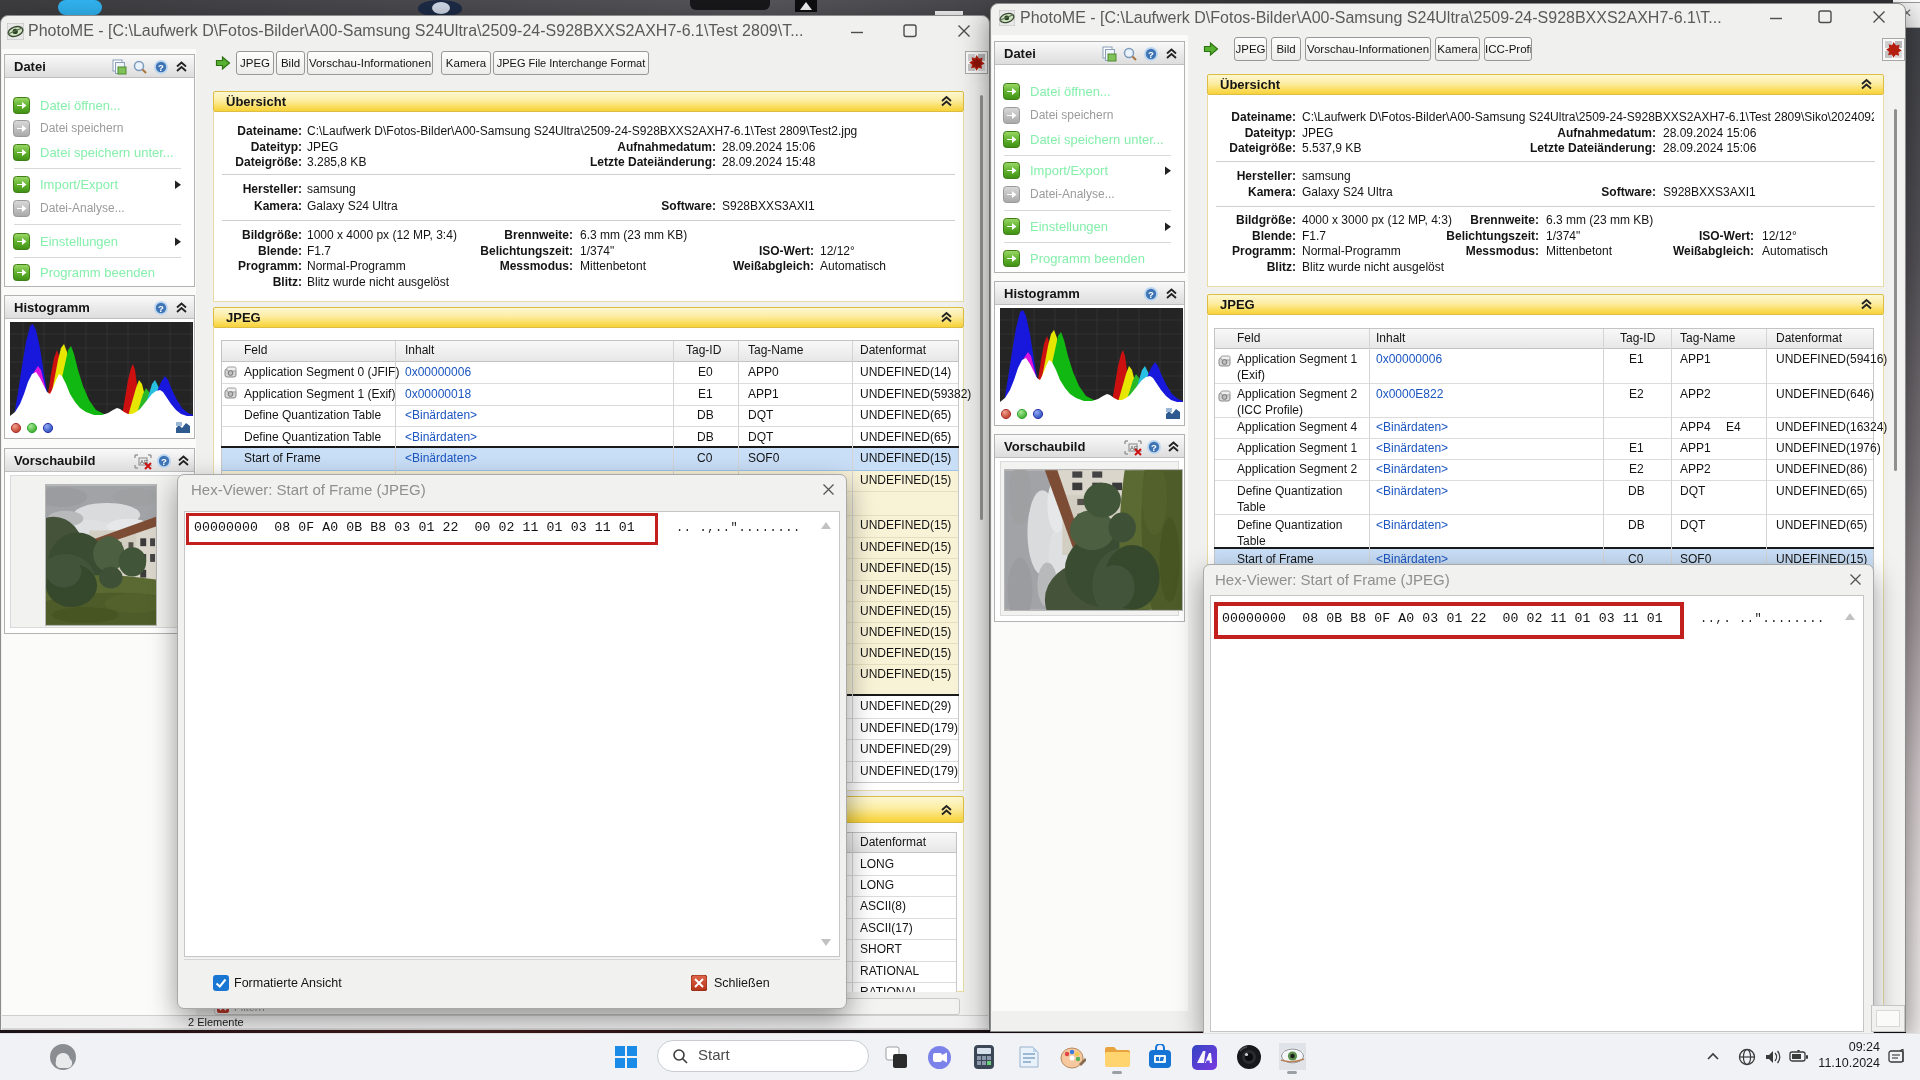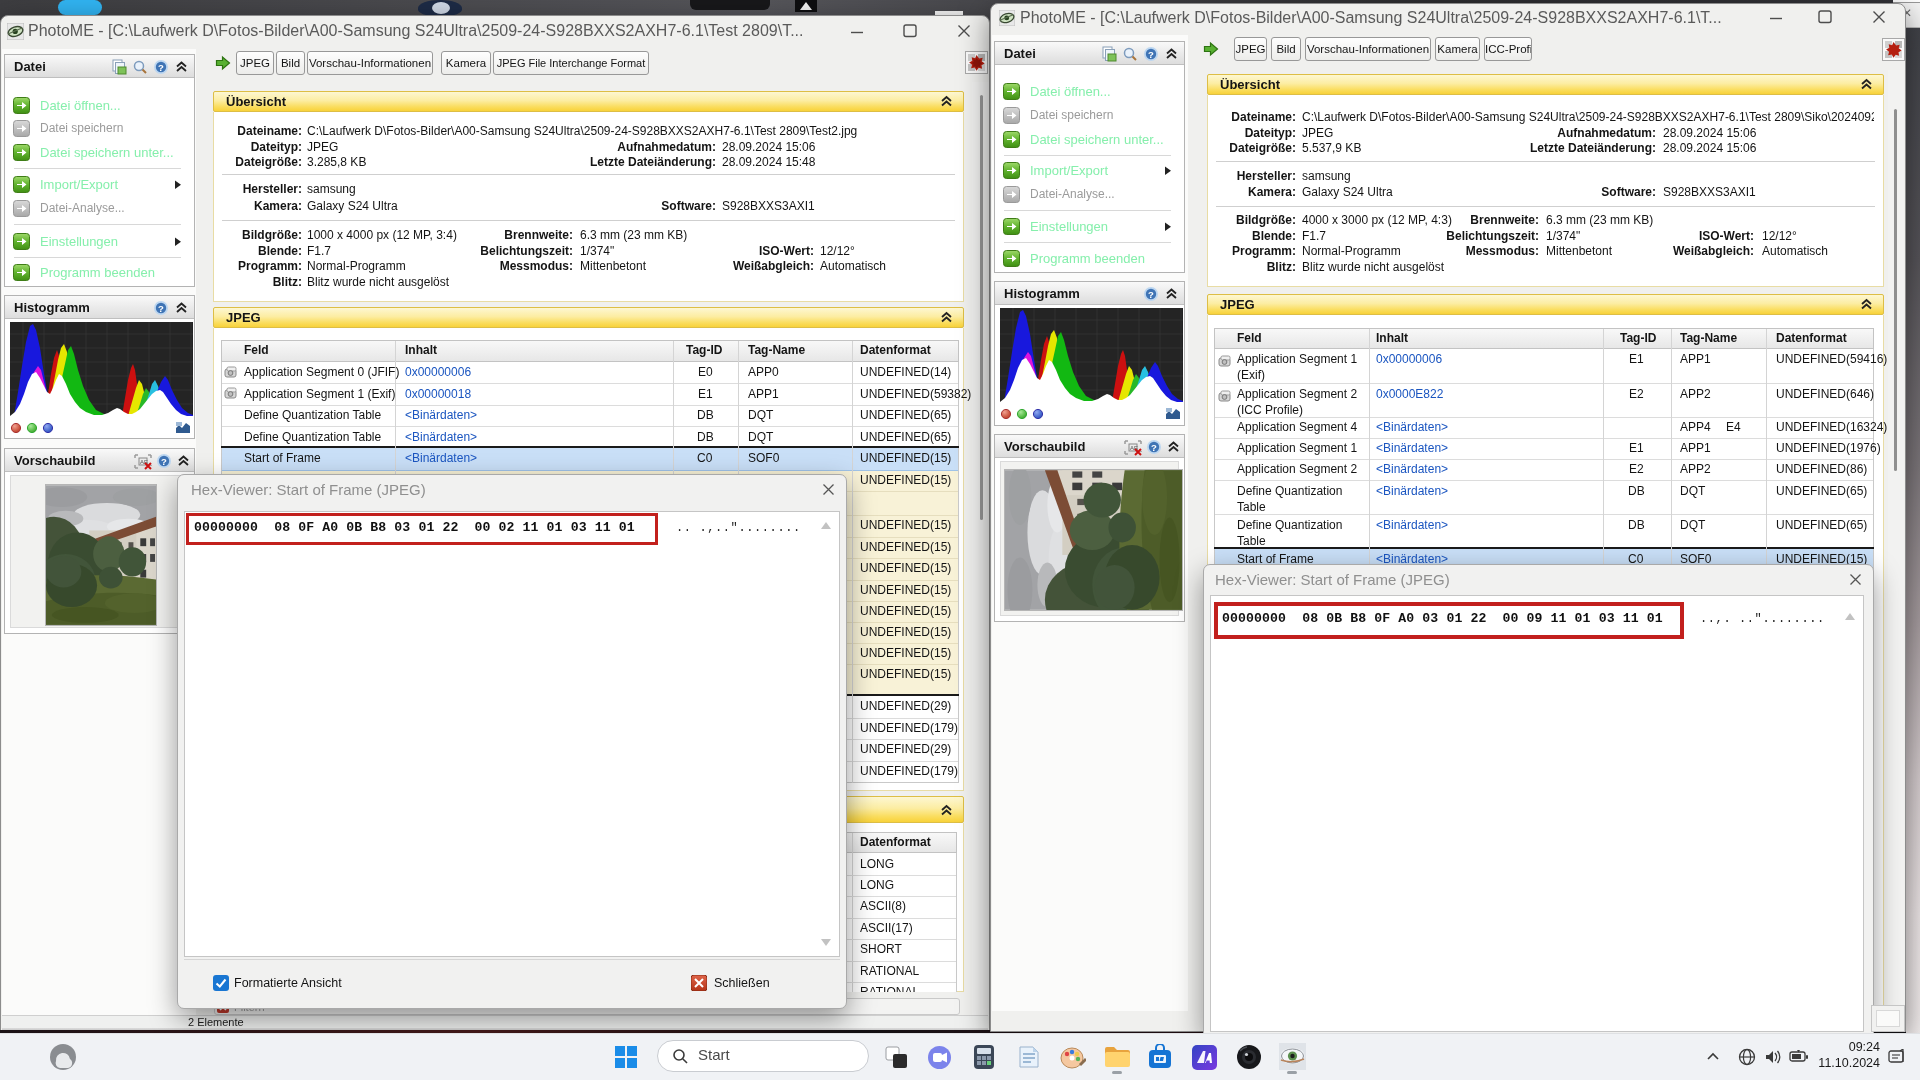--- a/index.html
+++ b/index.html
@@ -1,18 +1,18 @@
 <!DOCTYPE html>
 <html><head><meta charset="utf-8">
 <style>
 *{margin:0;padding:0;box-sizing:border-box}
 html,body{width:1920px;height:1080px;overflow:hidden}
 body{font-family:"Liberation Sans",sans-serif;position:relative;background:#4a4a4e}
 .a{position:absolute}
-.b{font-weight:bold}
+.b{font-weight:normal}
 .lb{position:absolute;font-size:12px;font-weight:bold;color:#141414;text-align:right;white-space:nowrap;line-height:16px}
 .vl{position:absolute;font-size:12px;color:#141414;white-space:nowrap;line-height:16px}
 .win{position:absolute;background:#f0f0ee;border:1px solid #8c8c8c;border-radius:8px 8px 0 0;box-shadow:0 10px 30px rgba(0,0,0,.5)}
 .ttl{position:absolute;font-size:16px;color:#5a5a5a;white-space:nowrap;overflow:hidden}
 .tab{position:absolute;height:24px;border:1px solid #989898;border-radius:3px;background:linear-gradient(#fefefe,#ececea);font-size:11.5px;color:#141414;text-align:center;line-height:22px;white-space:nowrap;overflow:hidden}
 .pn{position:absolute;background:#fff;border:1px solid #b3b3b3}
 .ph{position:absolute;left:0;top:0;right:0;height:23px;background:linear-gradient(#f9f9f9,#dddddd);border-bottom:1px solid #bfbfbf;font-weight:bold;font-size:13px;color:#141414;line-height:23px;padding-left:9px}
 .mi{position:absolute;font-size:13px;color:#86efac;white-space:nowrap;line-height:17px}
 .mid{position:absolute;font-size:12px;color:#9b9b9b;white-space:nowrap;line-height:17px}
 .sep{position:absolute;height:1px;background:#d8d8d8}
@@ -694,21 +694,21 @@
 <div class="a" style="left:1203px;top:564px;width:671px;height:470px;background:#f1f1f0;border:1px solid #a9a9a9;border-radius:7px 7px 0 0;box-shadow:0 10px 28px rgba(0,0,0,.4)"></div>
 <div class="a" style="left:1215px;top:571px;font-size:15px;color:#8f8f8f;white-space:nowrap">Hex-Viewer: Start of Frame (JPEG)</div>
 <svg class="a" style="left:1848px;top:572px" width="15" height="15">
     <path d="M2.5 2.5 L12.5 12.5 M12.5 2.5 L2.5 12.5" stroke="#555" stroke-width="1.3"></path>
   </svg>
 <div class="a" style="left:1210px;top:595px;width:654px;height:437px;background:#fff;border:1px solid #c5c5c5"></div>
 <svg class="a" style="left:1844px;top:612px" width="12" height="9">
     <path d="M6 1 L11 8 L1 8 z" fill="#c2c2c2"></path>
   </svg>
 <div class="a" style="left:1214px;top:602px;width:470px;height:37px;border:4px solid #c2201d"></div>
-<div class="a mono b" style="left:1222px;top:611px;font-size:13.2px;color:#111;white-space:pre;letter-spacing:0.1px">00000000  08 0B B8 0F A0 03 01 22  00 09 11 01 03 11 01</div>
+<div class="a mono b" style="left:1222px;top:611px;font-size:13.2px;color:#111;white-space:pre;letter-spacing:0.1px">00000000  08 0B B8 0F A0 03 01 22  00 02 11 01 03 11 01</div>
 <div class="a mono" style="left:1700px;top:612px;font-size:12px;color:#222;white-space:pre;letter-spacing:0.6px">..,. .."........</div>
 
 <div class="a" style="left:1871px;top:1005px;width:34px;height:27px;background:#f1f1f0;border:1px solid #c5c5c5"></div>
 <div class="a" style="left:1876px;top:1010px;width:24px;height:17px;background:#fafaf9;border:1px solid #d8d8d8"></div>
 
 <div class="a" style="left:0;top:1033px;width:1920px;height:47px;background:#f0f2f5;border-top:1px solid #dfe1e4"></div>
 <svg class="a" style="left:48px;top:1042px" width="30" height="30" viewBox="0 0 30 30">
     <circle cx="15" cy="15" r="13" fill="#8a8d91"></circle>
     <path d="M8 19 a7 7 0 0 1 14-2 a5 5 0 0 1-2 9 h-8 a5 5 0 0 1-4-7 z" fill="#e8eaec"></path>
   </svg>

